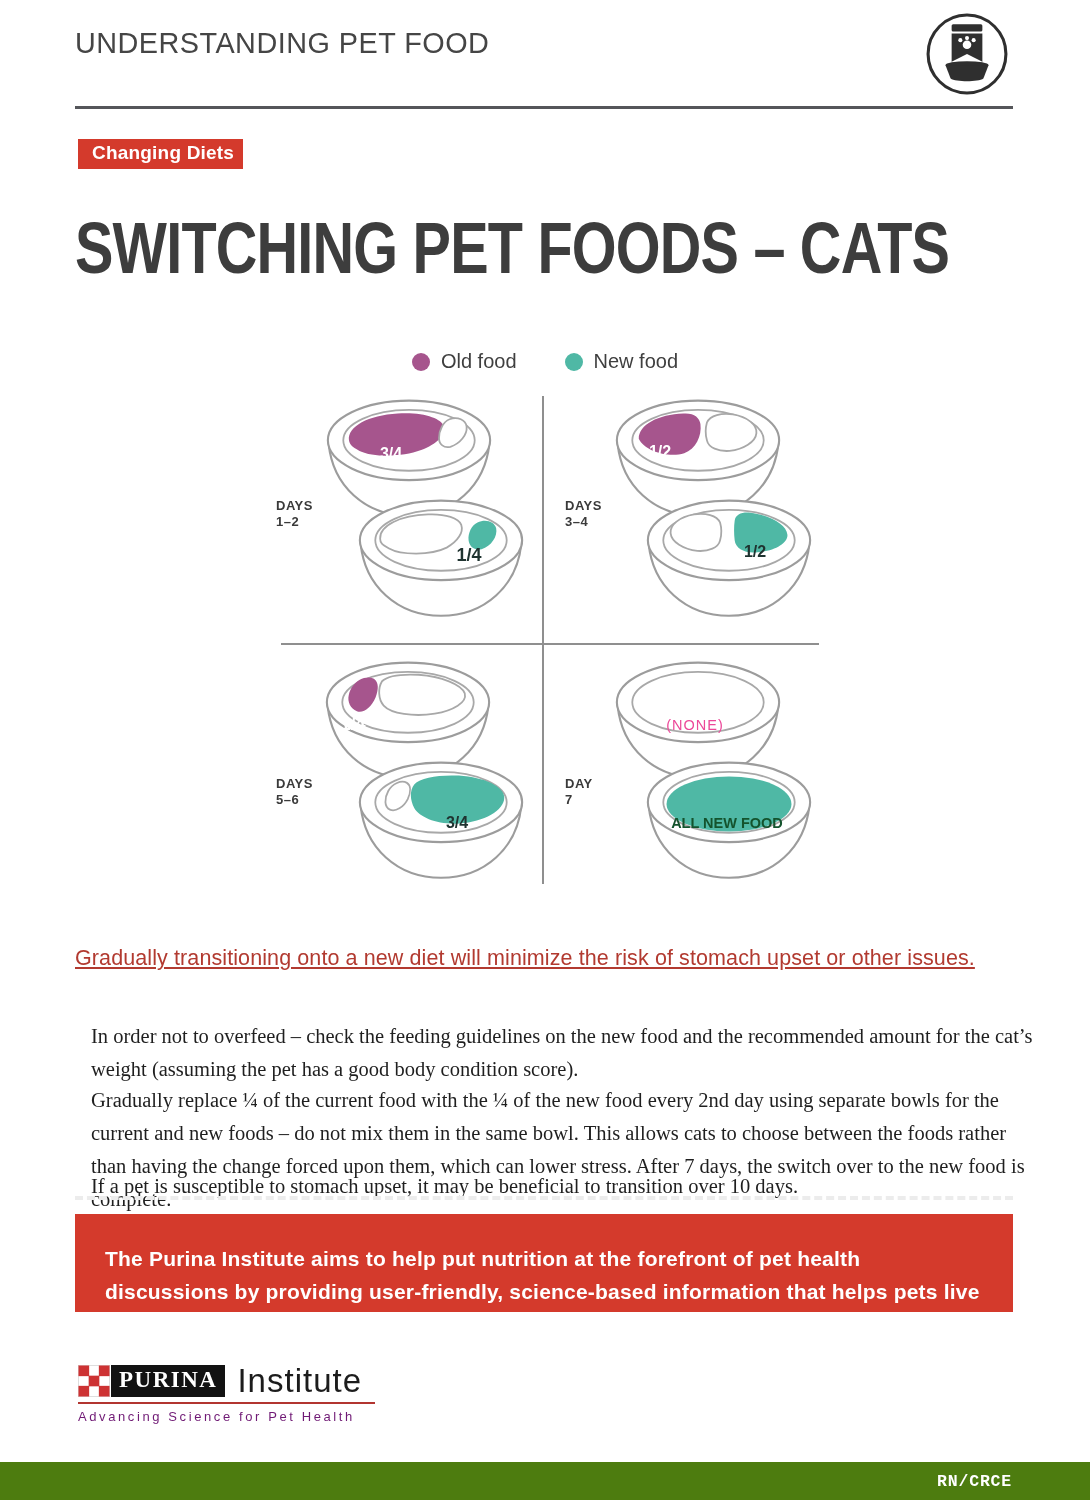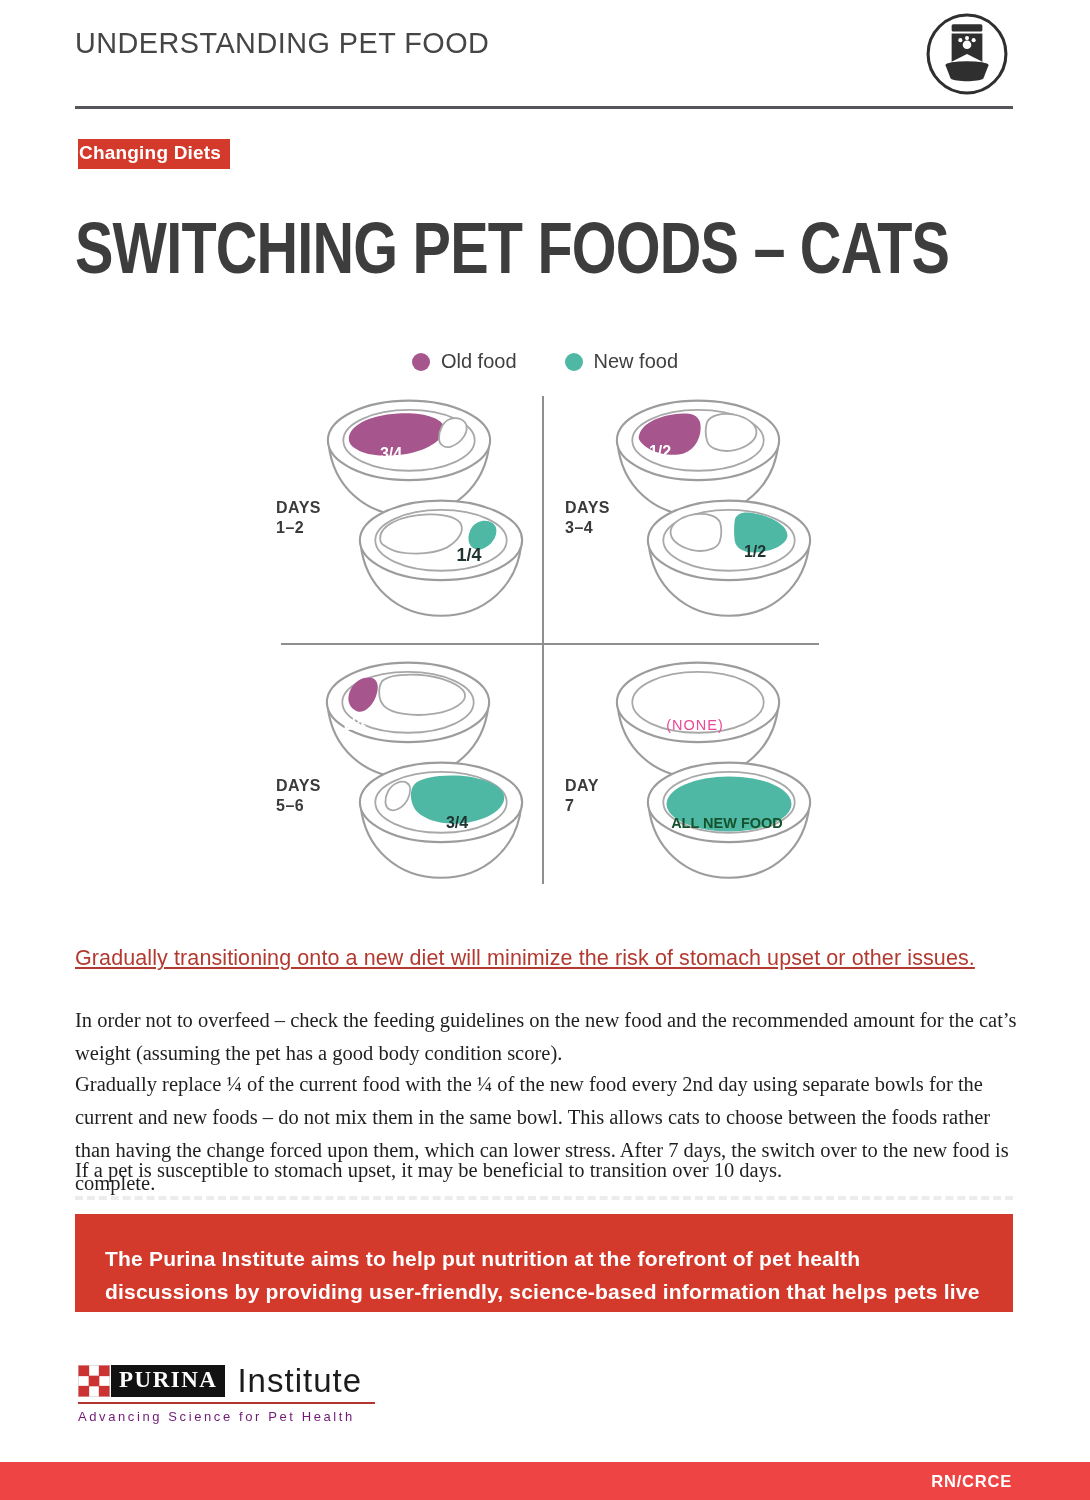--- a/index.html
+++ b/index.html
@@ -7,36 +7,36 @@
         font-family:"Liberation Sans",sans-serif;}
 
   
   .header-title{position:absolute;left:75px;top:26px;font-size:30px;color:#454545;
     letter-spacing:.5px;transform:scaleX(.96);transform-origin:left top;white-space:nowrap;}
   .header-icon{position:absolute;left:925px;top:12px;width:84px;height:84px;}
   .header-rule{position:absolute;left:75px;top:106px;width:938px;height:2.5px;background:#55565a;}
 
   
   .badge{position:absolute;left:78px;top:139px;background:#d43a2c;color:#fff;
-    font-size:19px;font-weight:bold;padding:3px 9px 5px 1px;letter-spacing:.2px;}
+    font-size:19px;font-weight:bold;padding:3px 9px 5px 14px;letter-spacing:.2px;}
   .main-title{position:absolute;left:75px;top:212px;margin:0;font-size:72px;font-weight:bold;
     color:#3d3d3d;letter-spacing:-1px;white-space:nowrap;transform:scaleX(.80);
     transform-origin:left top;line-height:1;}
 
   
   .legend{position:absolute;left:0;top:350px;width:1090px;display:flex;justify-content:center;
     gap:48px;align-items:center;}
   .legend-item{display:flex;align-items:center;gap:11px;font-size:20px;color:#3f3f3f;justify-content:center;}
   .dot{width:18px;height:18px;border-radius:50%;display:inline-block;}
 
   
   .diagram{position:absolute;left:265px;top:390px;width:565px;height:520px;}
   .vline{position:absolute;left:277px;top:6px;width:1.6px;height:488px;background:#8f8f8f;}
   .hline{position:absolute;left:16px;top:253px;width:538px;height:1.6px;background:#8f8f8f;}
-  .day-label{position:absolute;font-size:16px;font-weight:bold;color:#3a3a3a;
+  .day-label{position:absolute;font-size:13px;font-weight:bold;color:#3a3a3a;
     line-height:1.22;letter-spacing:.5px;}
   .dl-q1{left:11px;top:108px;} .dl-q2{left:300px;top:108px;}
   .dl-q3{left:11px;top:386px;} .dl-q4{left:300px;top:386px;}
   .bowl{position:absolute;width:172px;height:122px;overflow:visible;}
   .b-q1-back{left:58px;top:8px;}  .b-q1-front{left:90px;top:108px;}
   .b-q2-back{left:347px;top:8px;} .b-q2-front{left:378px;top:108px;}
   .b-q3-back{left:57px;top:270px;}.b-q3-front{left:90px;top:370px;}
   .b-q4-back{left:347px;top:270px;}.b-q4-front{left:378px;top:370px;}
   .frac{position:absolute;transform:translate(-50%,-50%);font-size:16px;font-weight:bold;
     color:#fff;white-space:nowrap;}
@@ -47,21 +47,21 @@
     font-size:14.5px;color:#14532d;}
   .f-q1-old{left:126px;top:64px;}  .f-q1-new{left:204px;top:165px;}
   .f-q2-old{left:395px;top:62px;}  .f-q2-new{left:490px;top:162px;}
   .f-q3-old{left:88px;top:334px;}  .f-q3-new{left:192px;top:433px;}
   .f-q4-old{left:430px;top:335px;} .f-q4-new{left:462px;top:433px;}
 
   
   .highlight{position:absolute;left:75px;top:946px;width:950px;font-size:21.5px;
     letter-spacing:.1px;text-decoration:underline;}
   .para{position:absolute;left:75px;width:945px;font-family:"Liberation Serif",serif;
-    font-size:20.5px;line-height:33px;color:#1f1f1f;margin:0;}
+    font-size:20.5px;line-height:33px;color:#1f1f1f;margin:16px;}
   .p1{top:1004px;} .p2{top:1068px;} .p3{top:1154px;}
 
   .pre-box-divider{position:absolute;left:75px;top:1196px;width:938px;
     border-top:4px dashed #ececec;}
   .info-box{position:absolute;left:75px;top:1214px;width:878px;height:70px;
     padding:28px 30px 0 30px;color:#fff;font-size:21px;font-weight:bold;
     line-height:33px;letter-spacing:.2px;}
 
   
   .logo-row{position:absolute;left:78px;top:1362px;display:flex;align-items:center;}
@@ -223,17 +223,17 @@
       <rect x="21.5" y="21.5" width="11" height="11" fill="#cd3233"></rect>
     </svg>
     <div class="purina-box">
       <span class="purina-text">PURINA</span>
     </div>
     <span class="institute-text">Institute</span>
   </div>
   <div class="logo-rule"></div>
   <div class="tagline">Advancing Science for Pet Health</div>
 
-  <div class="bottom-bar" style="background-color: #ef4444;">
+  <div class="bottom-bar" style="background-color: #4d7c0f; font-family: Liberation Mono, monospace;">
     <span class="doc-code">RN/CRCE</span>
   </div>
 
 </div>
 
 </body></html>

